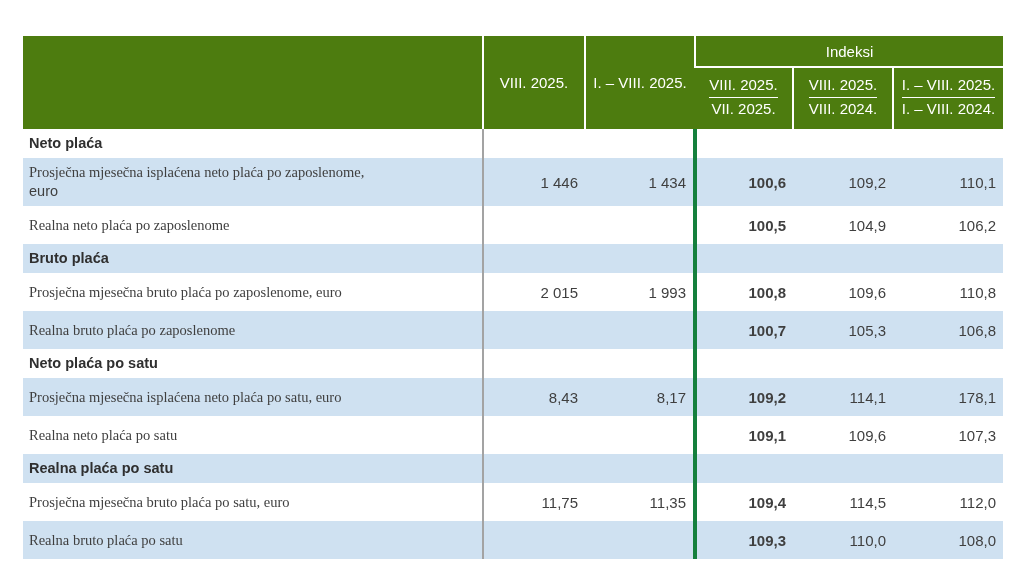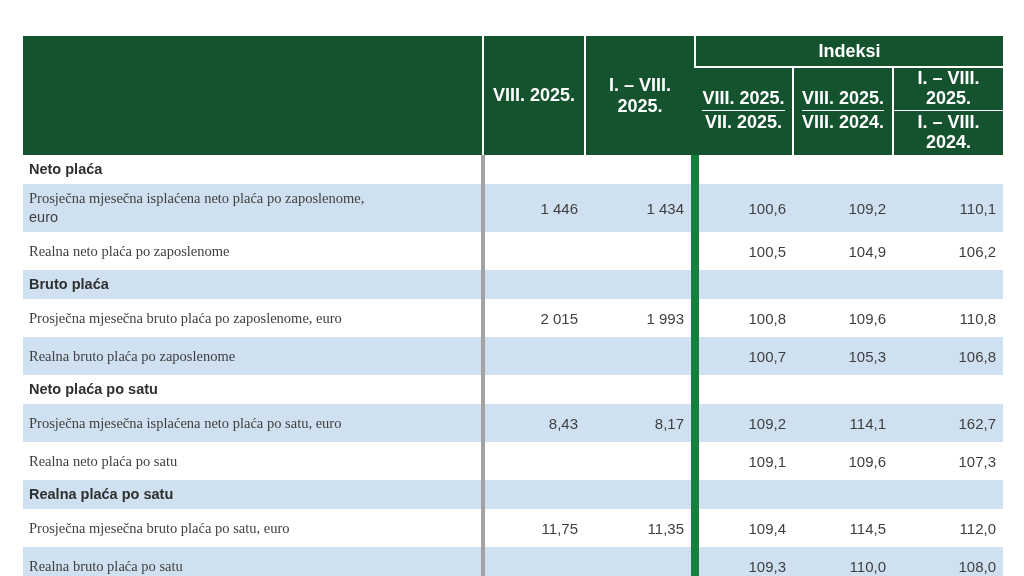--- a/index.html
+++ b/index.html
@@ -24,24 +24,24 @@
     table-layout: fixed;
   }
   col.c1 { width: 460px; }
   col.c2 { width: 102px; }
   col.c3 { width: 110px; }
   col.c4 { width: 98px;  }
   col.c5 { width: 100px; }
   col.c6 { width: 110px; }
 
   thead th {
-    background: #14532d;
+    background: #4d7c0f;
     color: #ffffff;
-    font-weight: 700;
-    font-size: 18px;
+    font-weight: 400;
+    font-size: 15px;
     vertical-align: middle;
     text-align: center;
   }
   thead tr.group-row th { height: 31px; }
   thead tr.sub-row th   { height: 62px; }
   thead th + th { border-left: 2px solid #ffffff; }
   th.indeksi { border-bottom: 2px solid #ffffff; }
   th.frac { line-height: 20px; padding-bottom: 3px; }
   .frac-num {
     display: inline-block;
@@ -65,22 +65,22 @@
     font-size: 14.5px;
     line-height: 19px;
     margin-top: 24px;
   }
   td.label .nowrap { white-space: nowrap; font-family: Liberation Serif, serif; }
   td.val {
     text-align: right;
     padding-right: 7px;
   }
   
-  tbody td:nth-child(2) { border-left: 4px solid #a3a3a3; }
-  tbody td:nth-child(4) { border-left: 8px solid #15803d; }
+  tbody td:nth-child(2) { border-left: 2px solid #a3a3a3; }
+  tbody td:nth-child(4) { border-left: 4px solid #15803d; font-weight: bold; }
 </style>
 </head>
 <body>
 
 <div class="page">
 
   <table class="stats">
     <colgroup>
       <col class="c1">
         <col class="c2">
@@ -178,21 +178,21 @@
         <td class="val"></td>
       </tr>
       <tr class="data alt">
         <td class="label">
             <div class="nowrap">Prosječna mjesečna isplaćena neto plaća po satu, euro</div>
           </td>
         <td class="val">8,43</td>
         <td class="val">8,17</td>
         <td class="val">109,2</td>
         <td class="val">114,1</td>
-        <td class="val">162,7</td>
+        <td class="val">178,1</td>
       </tr>
       <tr class="data">
         <td class="label">
             <div class="nowrap">Realna neto plaća po satu</div>
           </td>
         <td class="val"></td>
         <td class="val"></td>
         <td class="val">109,1</td>
         <td class="val">109,6</td>
         <td class="val">107,3</td>

